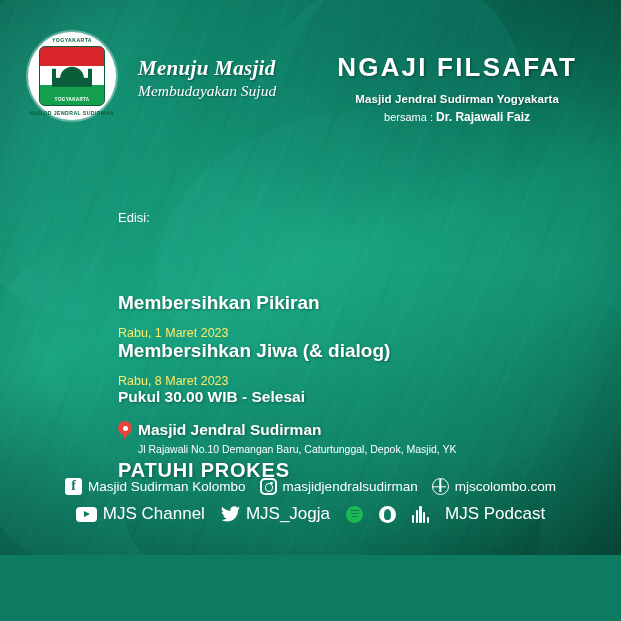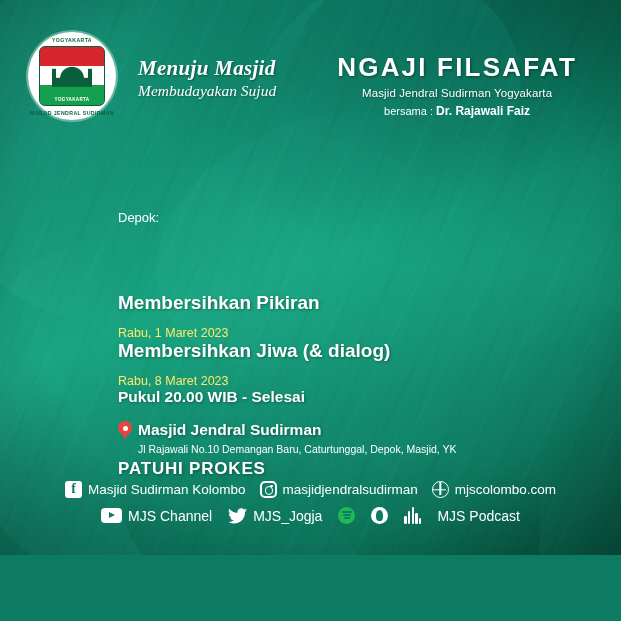--- a/index.html
+++ b/index.html
@@ -128,21 +128,21 @@
     font-family:"Liberation Serif", serif;
     font-style:italic; font-size:15.5px; margin-top:1px;
     text-shadow:1px 1px 2px rgba(0,0,0,.3);
   }
 
   .ngaji { position:absolute; right:44px; top:26px; text-align:center; color:#fff; }
   .ngaji .t1 {
     font-size:26px; font-weight:bold; letter-spacing:2.2px;
     text-shadow:1px 1px 3px rgba(0,0,0,.4);
   }
-  .ngaji .t2 { font-size:11.5px; font-weight:normal; margin-top:4px; letter-spacing:.1px;
+  .ngaji .t2 { font-size:11.5px; font-weight:bold; margin-top:10px; letter-spacing:.1px;
     text-shadow:1px 1px 2px rgba(0,0,0,.35);}
   .ngaji .t3 { font-size:11px; margin-top:5px; }
   .ngaji .t3 b { font-size:12px; }
 
   
   .edisi { position:absolute; left:118px; top:210px; color:#fff; font-size:13px; }
   .title {
     position:absolute; left:114px; top:228px;
     font-size:52px; font-weight:bold; color:#ffe96b; letter-spacing:-0.5px;
     text-shadow:2px 2px 4px rgba(0,0,0,.35);
@@ -168,31 +168,31 @@
     clip-path:polygon(0 0, 100% 0, 50% 100%);
   }
   .pin .dot {
     position:absolute; left:4.5px; top:4.5px; width:5px; height:5px; border-radius:50%;
     background:#fff;
   }
   .venue-name { font-size:15.5px; font-weight:bold; color:#fff; text-shadow:1px 1px 3px rgba(0,0,0,.35); }
   .venue-addr { font-size:10.5px; color:#fff; margin-top:2px; margin-left:20px; }
   .prokes {
     position:absolute; left:118px; top:459px;
-    font-size:17px; font-weight:bold; color:#ffffff; letter-spacing:.8px;
+    font-size:20px; font-weight:bold; color:#ffffff; letter-spacing:.8px;
     text-shadow:1px 1px 3px rgba(0,0,0,.35);
   }
 
   
   .footer { position:absolute; left:0; bottom:22px; width:100%; color:#fff; }
   .frow {
     display:flex; justify-content:center; align-items:center; gap:14px;
     font-size:13.5px; margin-bottom:9px;
   }
-  .frow.r2 { font-size:14px; gap:16px; }
+  .frow.r2 { font-size:17px; gap:16px; }
   .fitem { display:flex; align-items:center; gap:6px; white-space:nowrap; }
   .ic { flex:none; display:inline-block; }
   .ic-fb {
     width:17px; height:17px; border-radius:3px; background:#fff; color:#0d7a62;
     font-weight:bold; font-family:"Liberation Serif", serif; font-size:14px;
     text-align:center; line-height:16px;
   }
   .ic-ig {
     width:17px; height:17px; border-radius:5px; border:2px solid #fff; position:relative;
   }
@@ -282,33 +282,33 @@
     <div class="ngaji">
       <div class="t1">NGAJI FILSAFAT</div>
       <div class="t2">Masjid Jendral Sudirman Yogyakarta</div>
       <div class="t3">
         <span>bersama :</span>
         <b>Dr. Rajawali Faiz</b>
       </div>
     </div>
   </div>
 
-  <div class="edisi">Depok:</div>
+  <div class="edisi">Edisi:</div>
 
   <div class="sess1">
     <div class="sess-title">Membersihkan Pikiran</div>
     <div class="sess-date">Rabu, 1 Maret 2023</div>
   </div>
 
   <div class="sess2">
     <div class="sess-title">Membersihkan Jiwa (&amp; dialog)</div>
     <div class="sess-date">Rabu, 8 Maret 2023</div>
   </div>
 
-  <div class="pukul">Pukul 20.00 WIB - Selesai</div>
+  <div class="pukul">Pukul 30.00 WIB - Selesai</div>
 
   <div class="venue">
     <div class="venue-row">
       <span class="pin">
         <span class="head"></span>
           <span class="tip"></span>
           <span class="dot"></span>
       </span>
       <span class="venue-name">Masjid Jendral Sudirman</span>
     </div>

